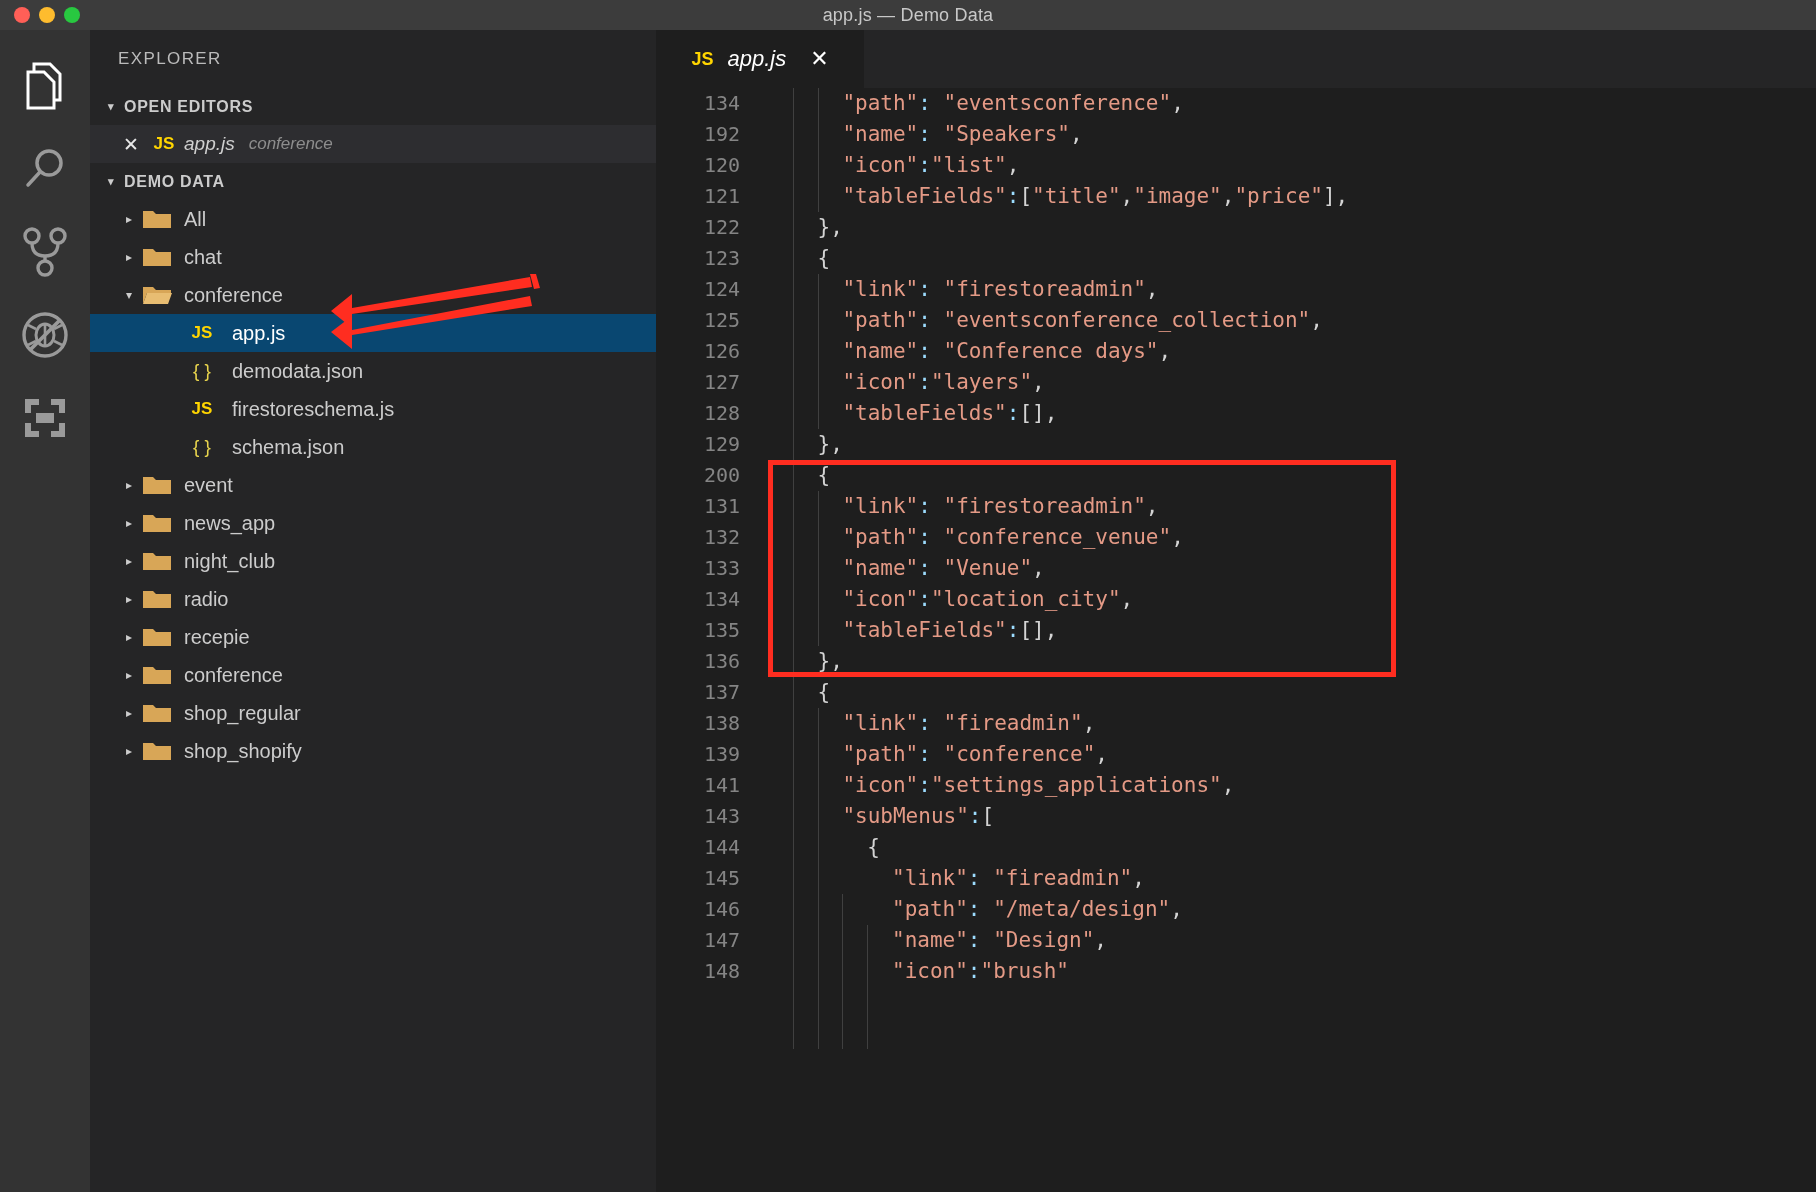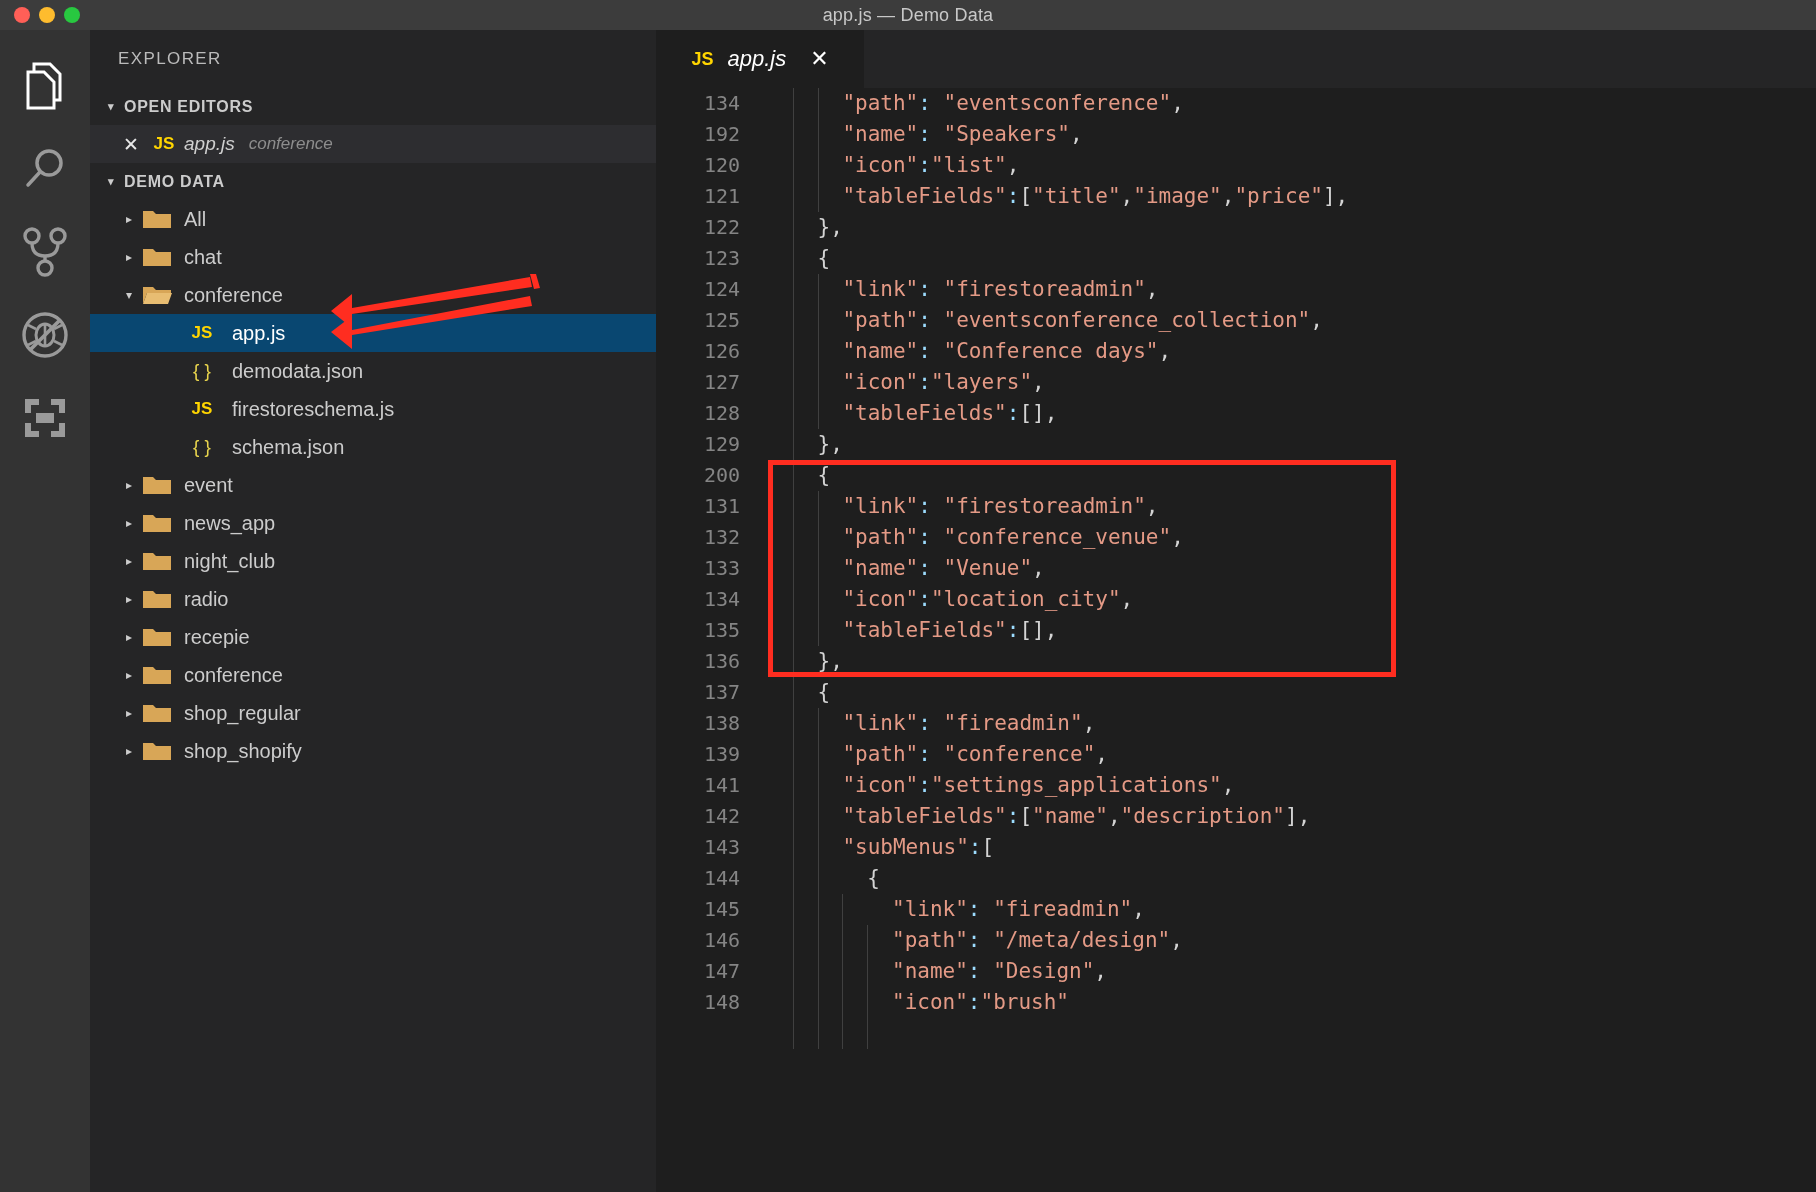--- a/index.html
+++ b/index.html
@@ -409,21 +409,20 @@
         <div class="code-line"><span class="lnum">131</span><span class="ltext" style="padding-left: 74.4px;"><span class="k">"link"</span><span class="c">:</span><span class="p">&nbsp;</span><span class="k">"firestoreadmin"</span><span class="p">,</span></span></div>
         <div class="code-line"><span class="lnum">132</span><span class="ltext" style="padding-left: 74.4px;"><span class="k">"path"</span><span class="c">:</span><span class="p">&nbsp;</span><span class="k">"conference_venue"</span><span class="p">,</span></span></div>
         <div class="code-line"><span class="lnum">133</span><span class="ltext" style="padding-left: 74.4px;"><span class="k">"name"</span><span class="c">:</span><span class="p">&nbsp;</span><span class="k">"Venue"</span><span class="p">,</span></span></div>
         <div class="code-line"><span class="lnum">134</span><span class="ltext" style="padding-left: 74.4px;"><span class="k">"icon"</span><span class="c">:</span><span class="k">"location_city"</span><span class="p">,</span></span></div>
         <div class="code-line"><span class="lnum">135</span><span class="ltext" style="padding-left: 74.4px;"><span class="k">"tableFields"</span><span class="c">:</span><span class="p">[</span><span class="p">]</span><span class="p">,</span></span></div>
         <div class="code-line"><span class="lnum">136</span><span class="ltext" style="padding-left: 49.6px;"><span class="p">}</span><span class="p">,</span></span></div>
         <div class="code-line"><span class="lnum">137</span><span class="ltext" style="padding-left: 49.6px;"><span class="p">{</span></span></div>
         <div class="code-line"><span class="lnum">138</span><span class="ltext" style="padding-left: 74.4px;"><span class="k">"link"</span><span class="c">:</span><span class="p">&nbsp;</span><span class="k">"fireadmin"</span><span class="p">,</span></span></div>
         <div class="code-line"><span class="lnum">139</span><span class="ltext" style="padding-left: 74.4px;"><span class="k">"path"</span><span class="c">:</span><span class="p">&nbsp;</span><span class="k">"conference"</span><span class="p">,</span></span></div>
         <div class="code-line"><span class="lnum">141</span><span class="ltext" style="padding-left: 74.4px;"><span class="k">"icon"</span><span class="c">:</span><span class="k">"settings_applications"</span><span class="p">,</span></span></div>
-        <div class="code-line"><span class="lnum">142</span><span class="ltext" style="padding-left: 74.4px;"><span class="k">"tableFields"</span><span class="c">:</span><span class="p">[</span><span class="k">"name"</span><span class="p">,</span><span class="k">"description"</span><span class="p">]</span><span class="p">,</span></span></div>
         <div class="code-line"><span class="lnum">143</span><span class="ltext" style="padding-left: 74.4px;"><span class="k">"subMenus"</span><span class="c">:</span><span class="p">[</span></span></div>
         <div class="code-line"><span class="lnum">144</span><span class="ltext" style="padding-left: 99.2px;"><span class="p">{</span></span></div>
         <div class="code-line"><span class="lnum">145</span><span class="ltext" style="padding-left: 124px;"><span class="k">"link"</span><span class="c">:</span><span class="p">&nbsp;</span><span class="k">"fireadmin"</span><span class="p">,</span></span></div>
         <div class="code-line"><span class="lnum">146</span><span class="ltext" style="padding-left: 124px;"><span class="k">"path"</span><span class="c">:</span><span class="p">&nbsp;</span><span class="k">"/meta/design"</span><span class="p">,</span></span></div>
         <div class="code-line"><span class="lnum">147</span><span class="ltext" style="padding-left: 124px;"><span class="k">"name"</span><span class="c">:</span><span class="p">&nbsp;</span><span class="k">"Design"</span><span class="p">,</span></span></div>
         <div class="code-line"><span class="lnum">148</span><span class="ltext" style="padding-left: 124px;"><span class="k">"icon"</span><span class="c">:</span><span class="k">"brush"</span></span></div>
       </div>
     <div style="position: absolute; top: 0px; left: 0px; width: 100%; height: 100%; pointer-events: none;">
         <div class="guide" style="left: 136.8px; top: 0px;"></div>
         <div class="guide" style="left: 161.6px; top: 0px;"></div>

